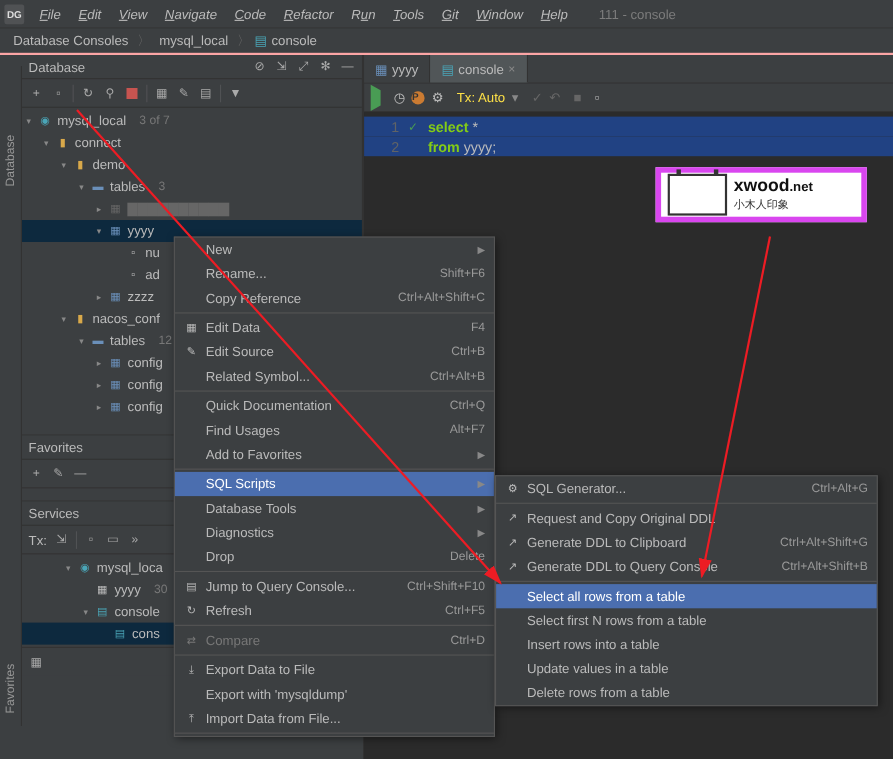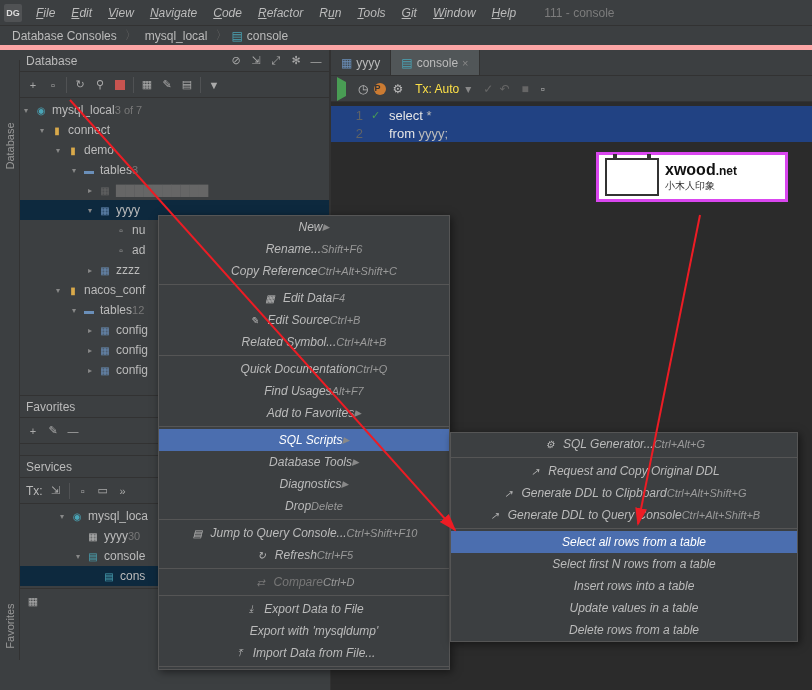--- a/index.html
+++ b/index.html
@@ -2,61 +2,61 @@
 <html><head>
 <meta charset="utf-8">
 <style>
 * { box-sizing: border-box; margin: 0; padding: 0; font-family: "Segoe UI", Arial, sans-serif; }
 body { background: #3c3f41; color: #bbbbbb; font-size: 12px; width: 812px; height: 690px; overflow: hidden; position: relative; }
 .menubar { height: 26px; background: #3c3f41; display: flex; align-items: center; padding: 0 4px; border-bottom: 1px solid #323232; }
 .menubar .logo { width: 18px; height: 18px; background: #505254; border-radius: 2px; margin-right: 6px; display: flex; align-items: center; justify-content: center; font-size: 9px; color: #ddd; font-weight: bold; }
 .menubar .mitem { padding: 3px 8px; cursor: pointer; font-style: italic; }
 .menubar .mitem u { text-decoration: underline; }
 .menubar .title { margin-left: 20px; color: #7c7c7c; }
-.breadcrumb { height: 24px; background: #3c3f41; display: flex; align-items: center; padding: 0 8px; border-bottom: 5px solid #fca5a5; }
+.breadcrumb { height: 24px; background: #3c3f41; display: flex; align-items: center; padding: 0 8px; border-bottom: 2px solid #fca5a5; }
 .breadcrumb .crumb { padding: 2px 4px; }
 .breadcrumb .sep { color: #666; margin: 0 4px; }
 .vtab { position: absolute; left: 0; top: 60px; width: 20px; height: 600px; background: #3c3f41; border-right: 1px solid #323232; }
 .vtab .vlabel { transform: rotate(-90deg); transform-origin: center; position: absolute; white-space: nowrap; font-size: 11px; color: #999; width: 60px; text-align: center; }
 .panel { background: #3c3f41; }
 .panel-header { height: 22px; background: #3c3f41; display: flex; align-items: center; padding: 0 6px; border-bottom: 1px solid #323232; justify-content: space-between; }
 .panel-header .icons { display: flex; gap: 6px; }
 .panel-header .icon, .toolbar .icon { width: 14px; height: 14px; display: inline-flex; align-items: center; justify-content: center; color: #aaa; font-size: 11px; }
 .toolbar { height: 26px; display: flex; align-items: center; padding: 0 6px; gap: 6px; border-bottom: 1px solid #323232; }
 .toolbar .sep { width: 1px; height: 16px; background: #505254; }
 .tree { padding: 2px 0; }
 .tree-row { display: flex; align-items: center; height: 20px; padding-left: 4px; white-space: nowrap; overflow: hidden; }
 .tree-row.sel { background: #0d293e; }
 .tree-row .arrow { width: 10px; font-size: 8px; color: #888; }
 .tree-row .ic { width: 14px; height: 14px; margin-right: 4px; display: inline-flex; align-items: center; justify-content: center; font-size: 10px; }
-.tree-row .count { color: #787878; margin-left: 0; font-size: 11px; }
+.tree-row .count { color: #787878; margin-left: 12px; font-size: 11px; }
 .db-panel { position: absolute; left: 20px; top: 50px; width: 310px; height: 400px; border-right: 1px solid #323232; }
 .fav-panel { position: absolute; left: 20px; top: 395px; width: 310px; border-top: 1px solid #323232; }
 .svc-panel { position: absolute; left: 20px; top: 455px; width: 310px; border-top: 1px solid #323232; }
 .editor-area { position: absolute; left: 330px; top: 50px; right: 0; bottom: 0; background: #2b2b2b; border-left: 1px solid #323232; }
 .tabs { height: 26px; display: flex; background: #3c3f41; border-bottom: 1px solid #323232; }
 .tab { padding: 4px 10px; display: flex; align-items: center; gap: 4px; border-right: 1px solid #323232; background: #3c3f41; }
 .tab.active { background: #515658; }
 .tab .close { color: #888; font-size: 11px; }
 .editor-toolbar { height: 26px; display: flex; align-items: center; padding: 0 6px; gap: 6px; background: #3c3f41; border-bottom: 1px solid #323232; }
 .editor { background: #2b2b2b; padding: 4px 0; position: relative; }
 .code-line { display: flex; height: 18px; align-items: center; font-family: Consolas, monospace; font-size: 13px; }
 .code-line .gutter { width: 40px; text-align: right; padding-right: 8px; color: #606366; }
 .code-line .mark { width: 14px; color: #499c54; font-size: 11px; }
 .code-line .code { padding-left: 4px; }
 .code-line.hl { background: #214283; }
-.kw { color: #e5e5e5; }
-.logo-badge { position: absolute; right: 24px; top: 152px; width: 192px; height: 50px; background: #fff; border: 3px solid #d946ef; display: flex; align-items: center; }
+.kw { color: #84cc16; font-weight: bold; }
+.logo-badge { position: absolute; right: 24px; top: 152px; width: 192px; height: 50px; background: #fff; border: 5px solid #d946ef; display: flex; align-items: center; }
 .logo-badge .rbox { width: 54px; height: 38px; border: 2px solid #333; margin: 0 6px; position: relative; }
 .logo-badge .rbox::before { content: ""; position: absolute; top: -6px; left: 6px; width: 4px; height: 6px; background: #333; }
 .logo-badge .rbox::after { content: ""; position: absolute; top: -6px; right: 6px; width: 4px; height: 6px; background: #333; }
 .logo-badge .txt { font-size: 16px; font-weight: bold; color: #111; }
 .logo-badge .txt small { font-size: 10px; display: block; color: #333; font-weight: normal; }
 .ctx-menu { position: absolute; background: #3c3f41; border: 1px solid #555; box-shadow: 2px 2px 8px rgba(0,0,0,0.5); z-index: 100; }
-.ctx-menu .mrow { display: flex; align-items: center; height: 22px; padding: 0 8px; justify-content: center; font-style: italic; }
+.ctx-menu .mrow { display: flex; align-items: center; height: 22px; padding: 0 8px; justify-content: space-between; }
 .ctx-menu .mrow.hl { background: #4b6eaf; color: #fff; }
 .ctx-menu .mrow .lbl { display: flex; align-items: center; gap: 6px; }
 .ctx-menu .mrow .ic { width: 14px; height: 14px; display: inline-flex; align-items: center; justify-content: center; font-size: 10px; }
 .ctx-menu .mrow .sc { color: #999; font-size: 11px; }
 .ctx-menu .mrow .arr { color: #888; font-size: 9px; }
 .ctx-menu .msep { height: 1px; background: #555; margin: 2px 0; }
 .menu1 { left: 158px; top: 215px; width: 292px; }
 .menu2 { left: 450px; top: 432px; width: 348px; }
 svg.annot { position: absolute; top: 0; left: 0; width: 812px; height: 690px; pointer-events: none; z-index: 200; }
 .icon-stop { width: 10px; height: 10px; background: #c75450; }

